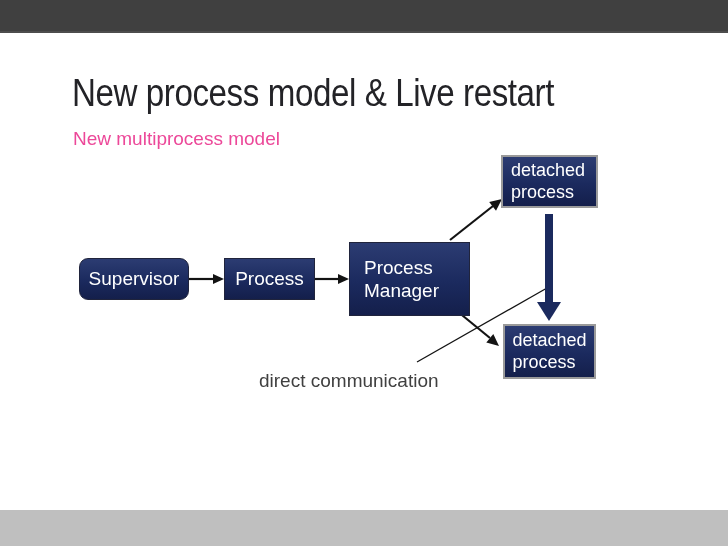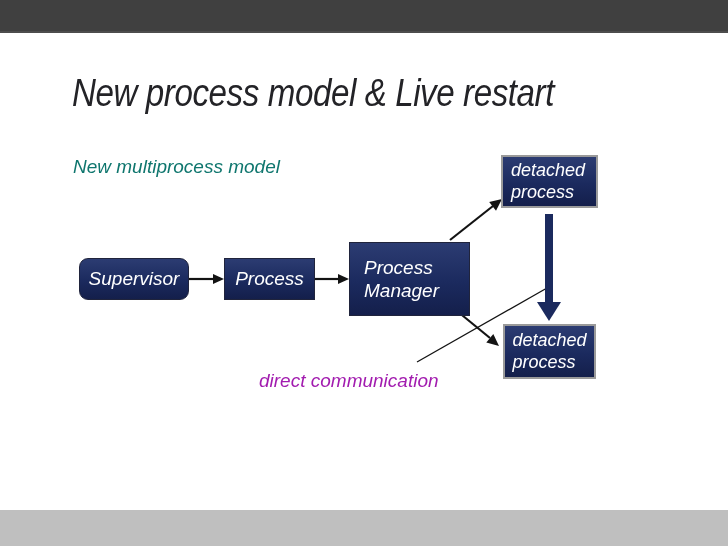--- a/index.html
+++ b/index.html
@@ -1,49 +1,48 @@
 <!DOCTYPE html>
 <html><head>
 <meta charset="utf-8">
 <style>
   html,body{margin:0;padding:0;background:#888;}
   .stage{
     position:relative;width:728px;height:546px;background:#ffffff;overflow:hidden;
     font-family:"Liberation Sans",sans-serif;
-    font-style:italic;
   }
   .top-bar{
     position:absolute;left:0;top:0;width:728px;height:31px;
     background:#404040;border-bottom:2px solid #4d4d4d;
   }
   .bottom-bar{
     position:absolute;left:0;top:510px;width:728px;height:36px;
     background:#bfbfbf;
   }
   .slide-title{
     position:absolute;left:72px;top:73px;
     font-size:39px;line-height:1;color:#232327;letter-spacing:-0.5px;
     transform:scaleX(0.85);transform-origin:left top;white-space:nowrap;
   }
   .slide-subtitle{
-    position:absolute;left:73px;top:156px;
-    font-size:19px;color:#0f766e;white-space:nowrap;
+    position:absolute;left:73px;top:128px;
+    font-size:19px;color:#ec4899;white-space:nowrap;
   }
   .diagram-svg{position:absolute;left:0;top:0;width:728px;height:546px;}
   .node{
     position:absolute;display:flex;align-items:center;justify-content:center;
     text-align:left;color:#ffffff;
     background:linear-gradient(180deg,#2c3c72 0%,#1b2a5e 55%,#141f4b 100%);
     box-sizing:border-box;line-height:1.22;
   }
   .node-pipeline{border:1px solid #20243c;font-size:19px;}
   .node-detached{border:2px solid #9a9a9a;font-size:18px;}
   .caption{
     position:absolute;left:259px;top:370px;
-    font-size:19px;color:#a21caf;white-space:nowrap;
+    font-size:19px;color:#404040;white-space:nowrap;
   }
 </style>
 </head>
 <body>
 
 <div class="stage">
 
   <div class="top-bar"></div>
   <div class="bottom-bar"></div>
 

